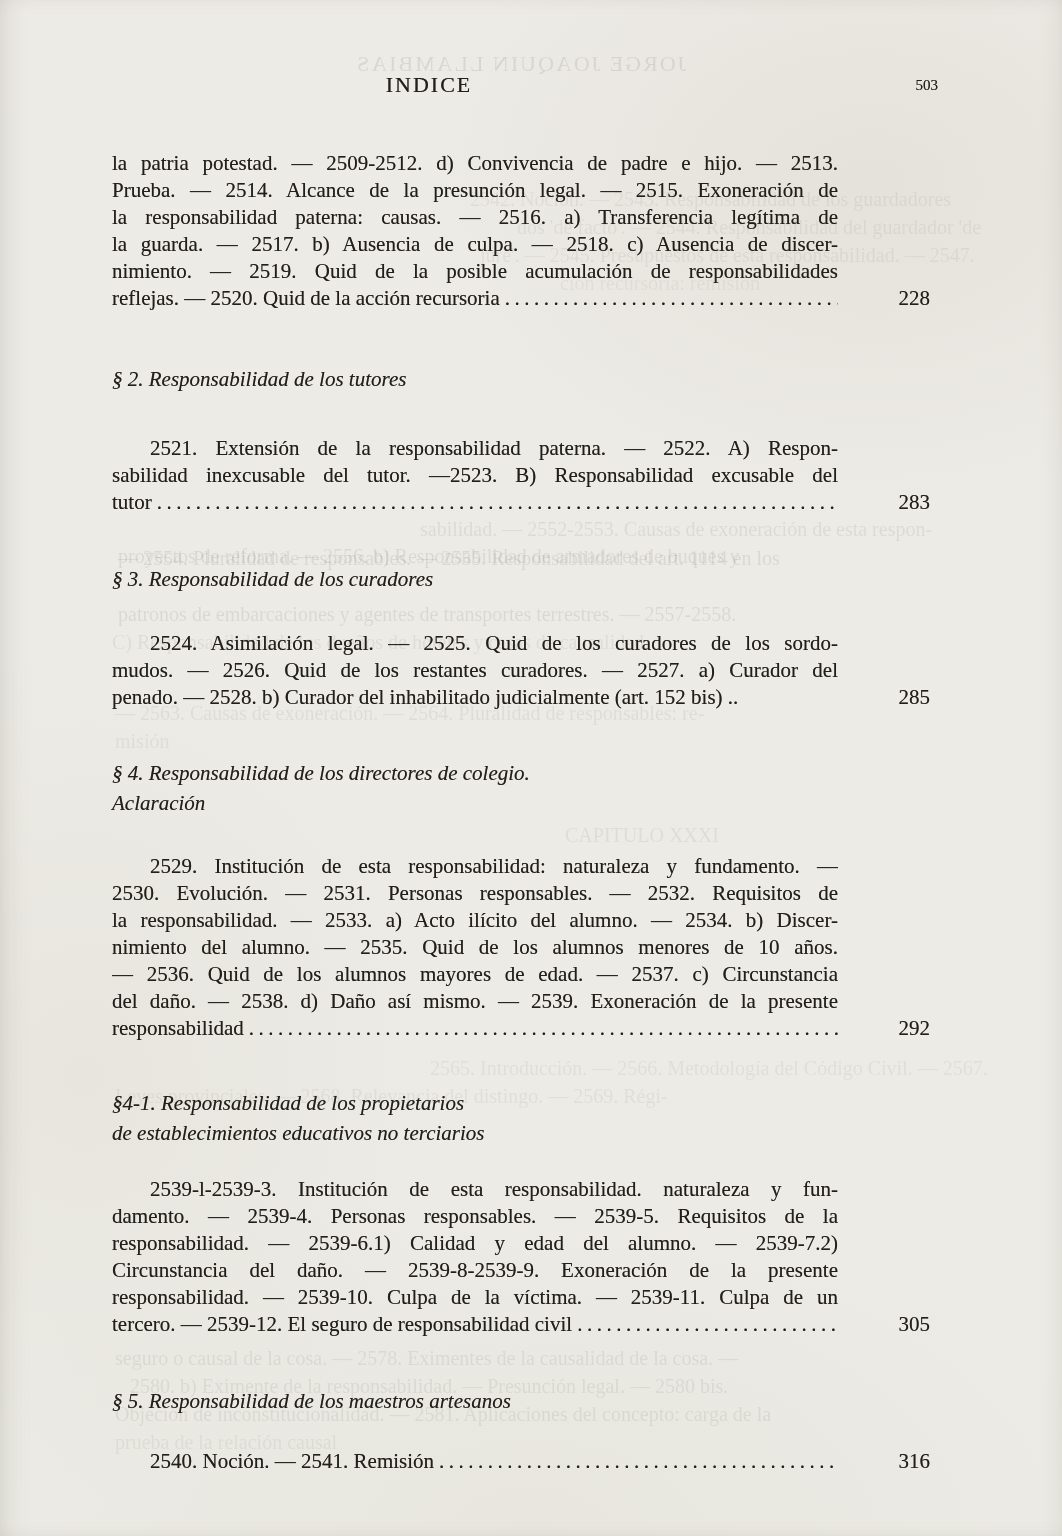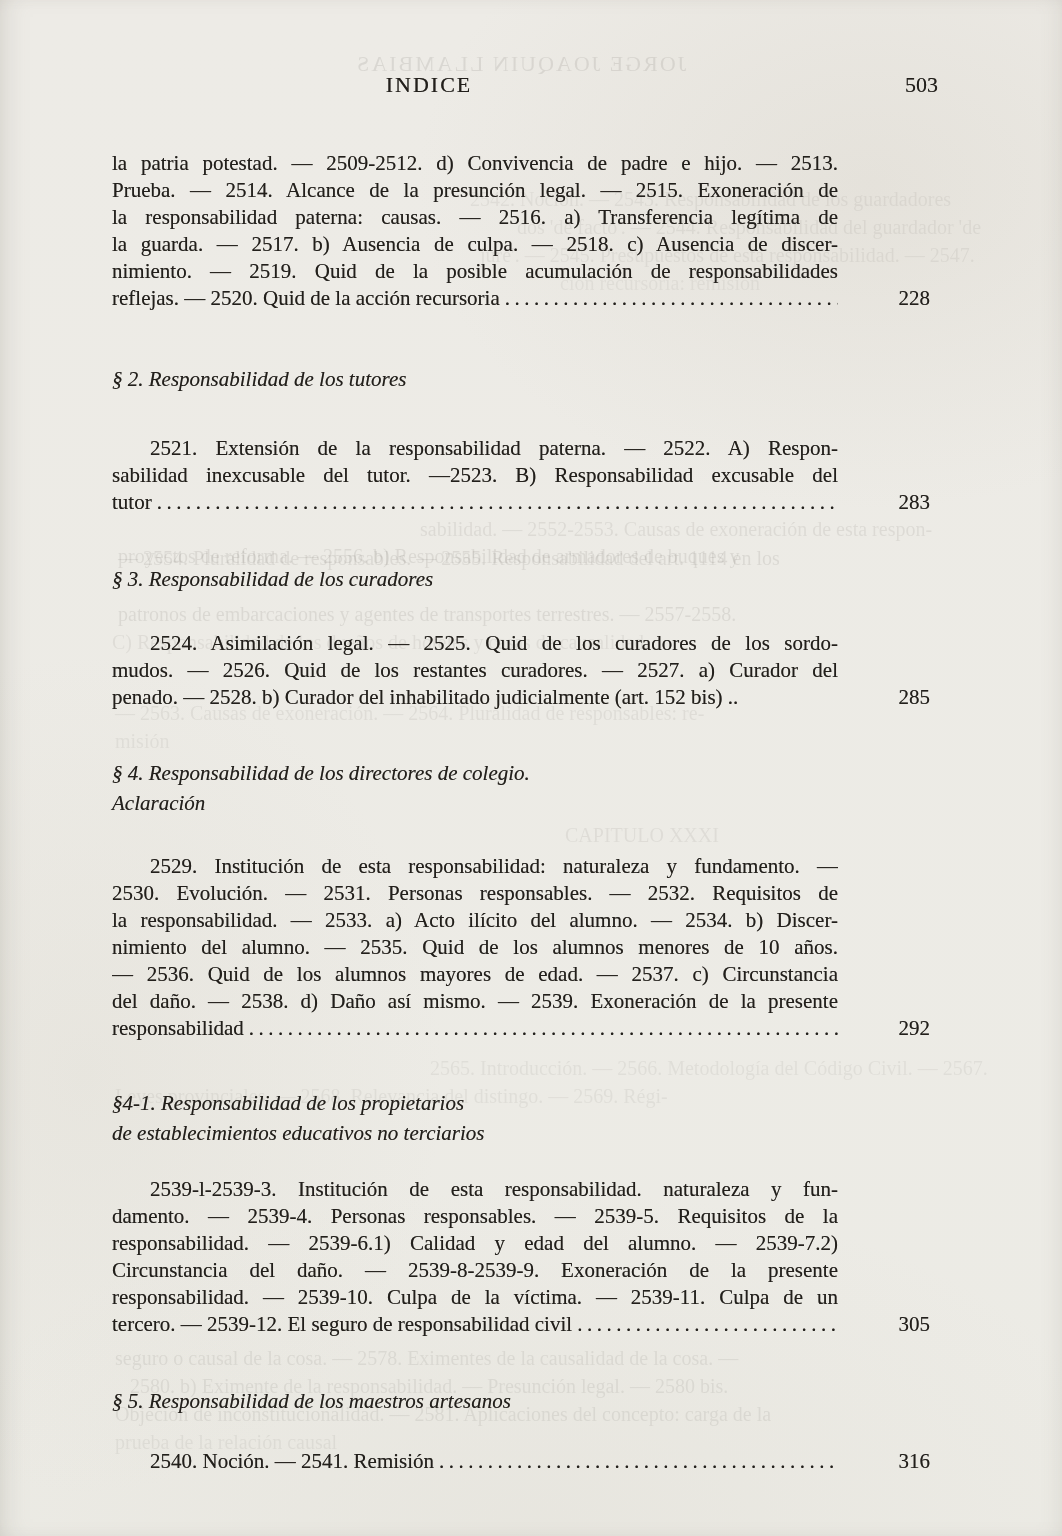--- a/index.html
+++ b/index.html
@@ -19,21 +19,21 @@
                 inset -12px 0 30px -22px rgba(110,104,92,.3);
   }
   
   .running-head{
     position:absolute;top:72px;left:0;width:858px;
     text-align:center;font-size:22px;letter-spacing:2px;line-height:26px;
     text-shadow:0 0 .5px rgba(30,28,24,.6);
   }
   .folio{
     position:absolute;top:72px;right:124px;
-    font-size:22px;line-height:26px;
+    font-size:15px;line-height:26px;
     text-shadow:0 0 .5px rgba(30,28,24,.6);
   }
   
   .content{position:absolute;left:112px;top:150px;width:818px;}
   .row{position:relative;width:818px;}
   .entry{width:726px;overflow:hidden;}
   .line{
     width:726px;font-size:21px;line-height:27px;
     text-align:justify;text-align-last:justify;
     white-space:normal;

